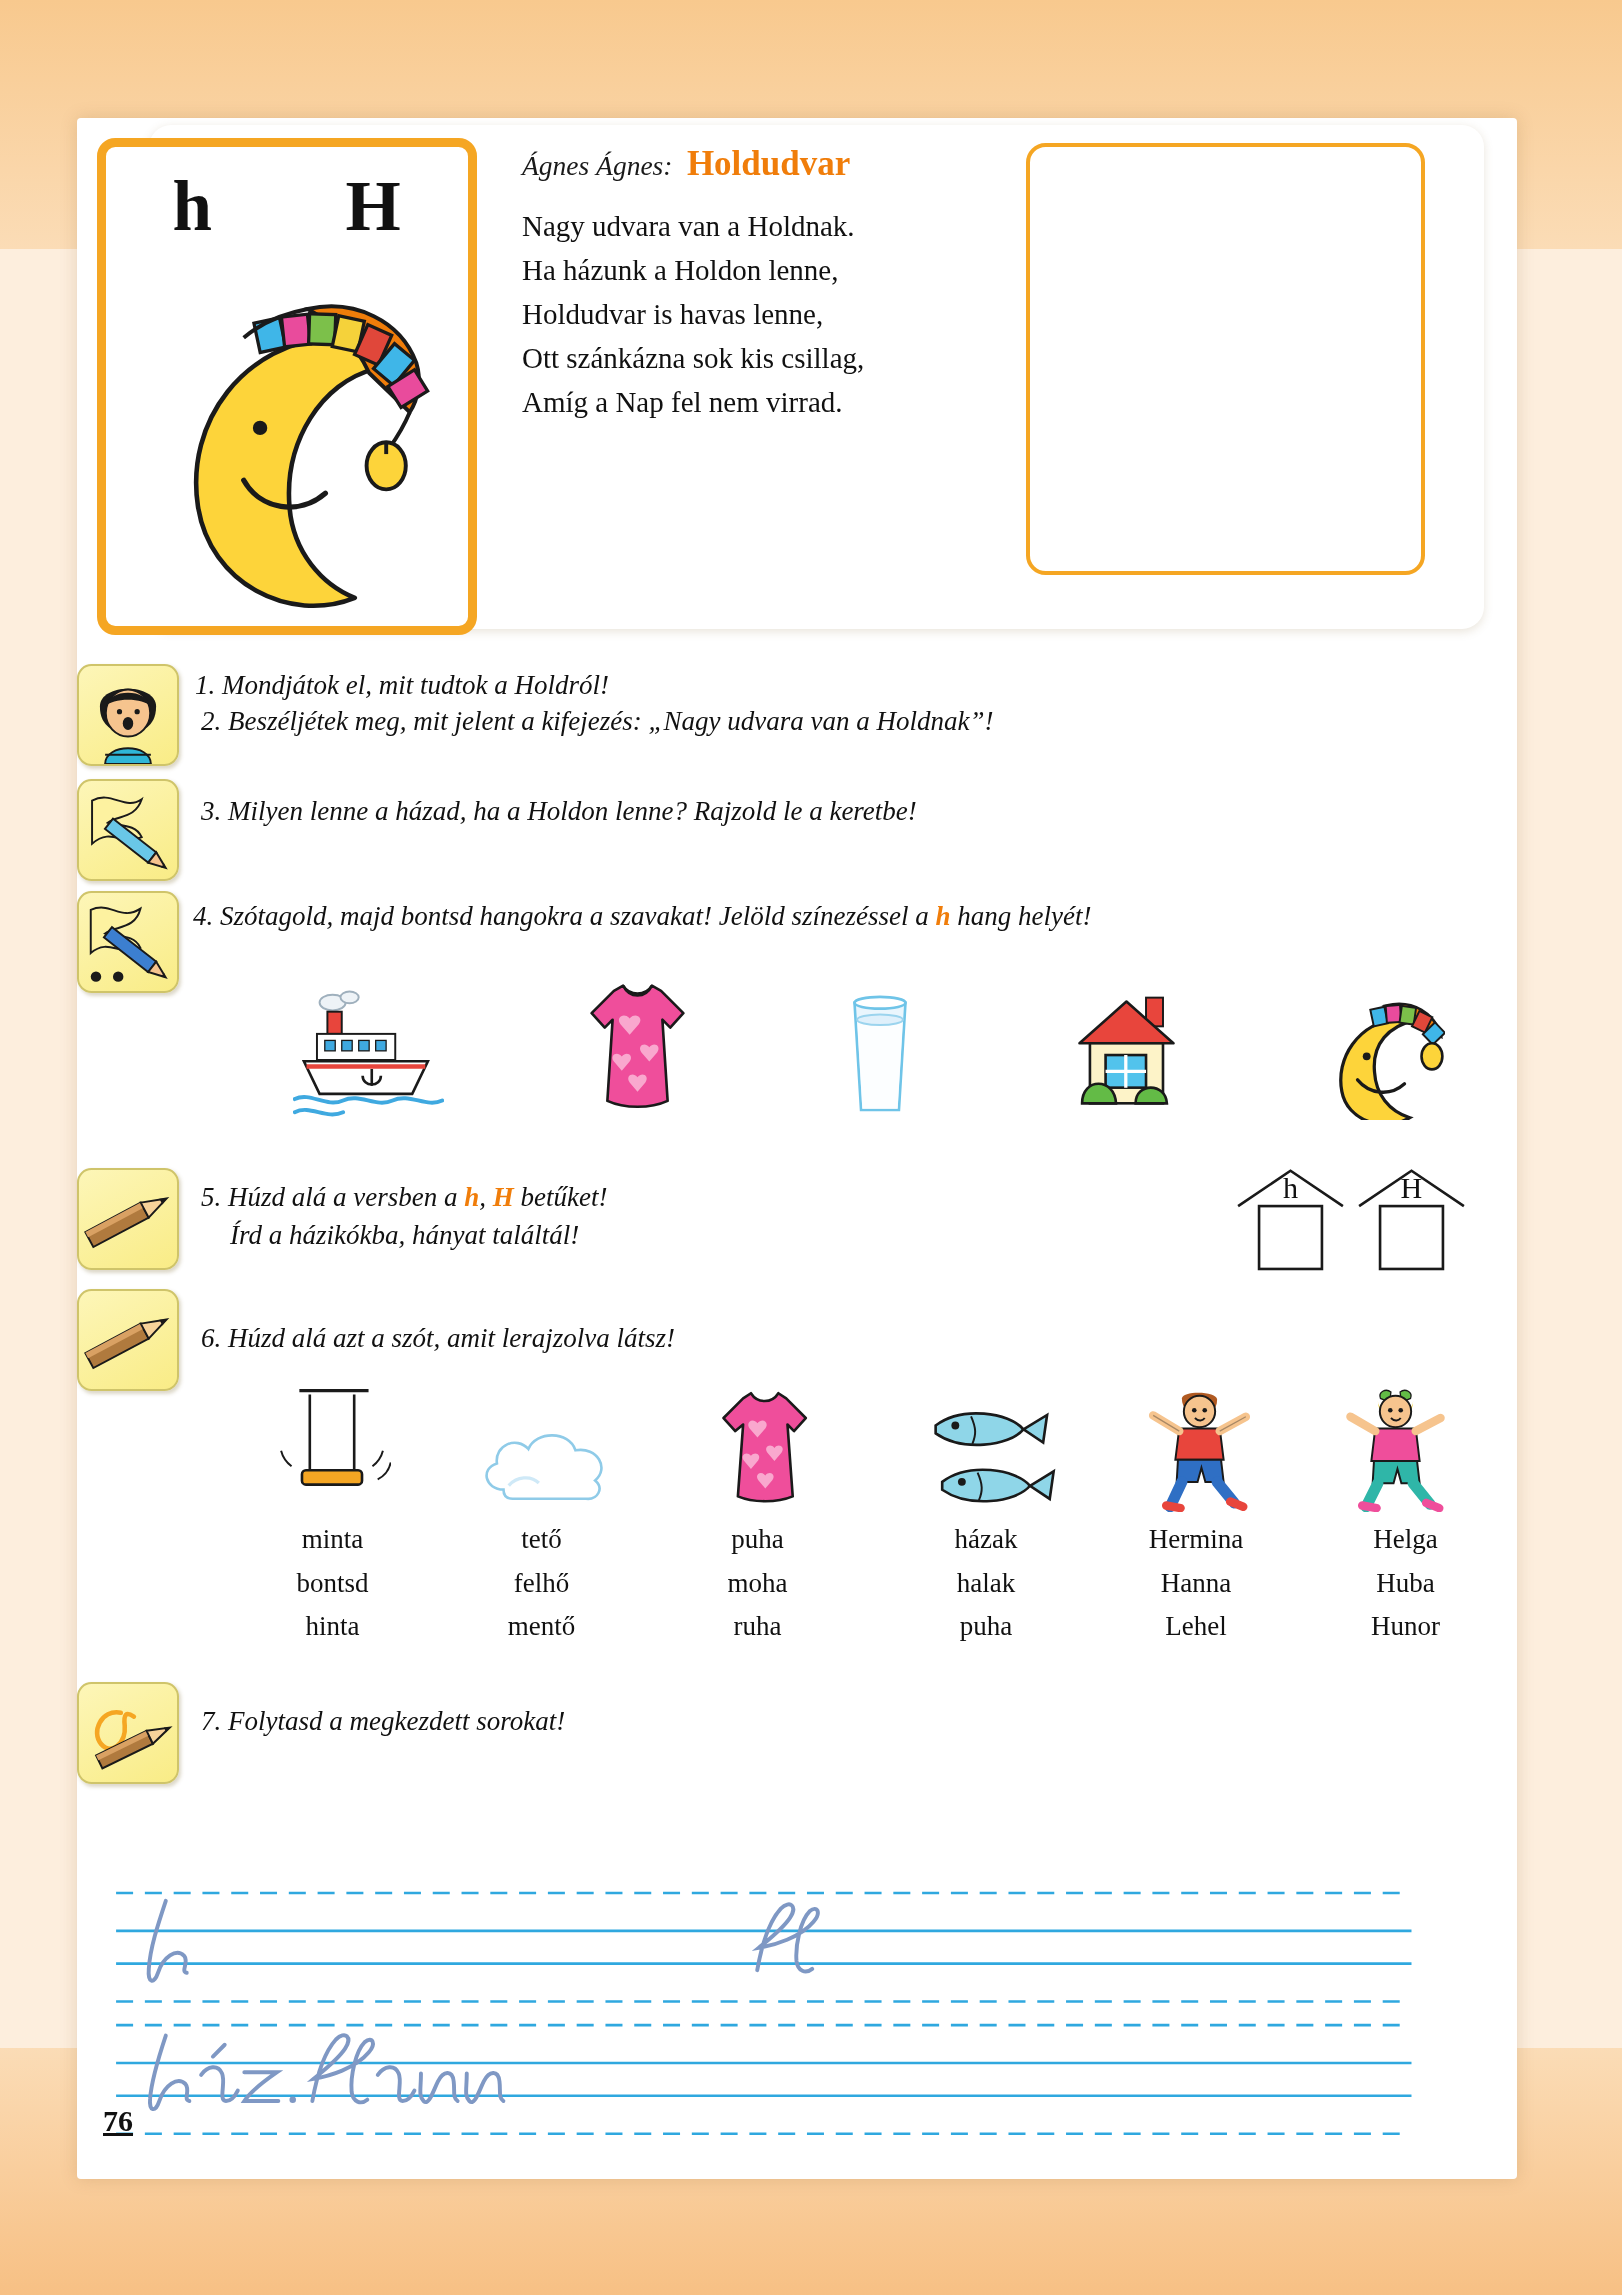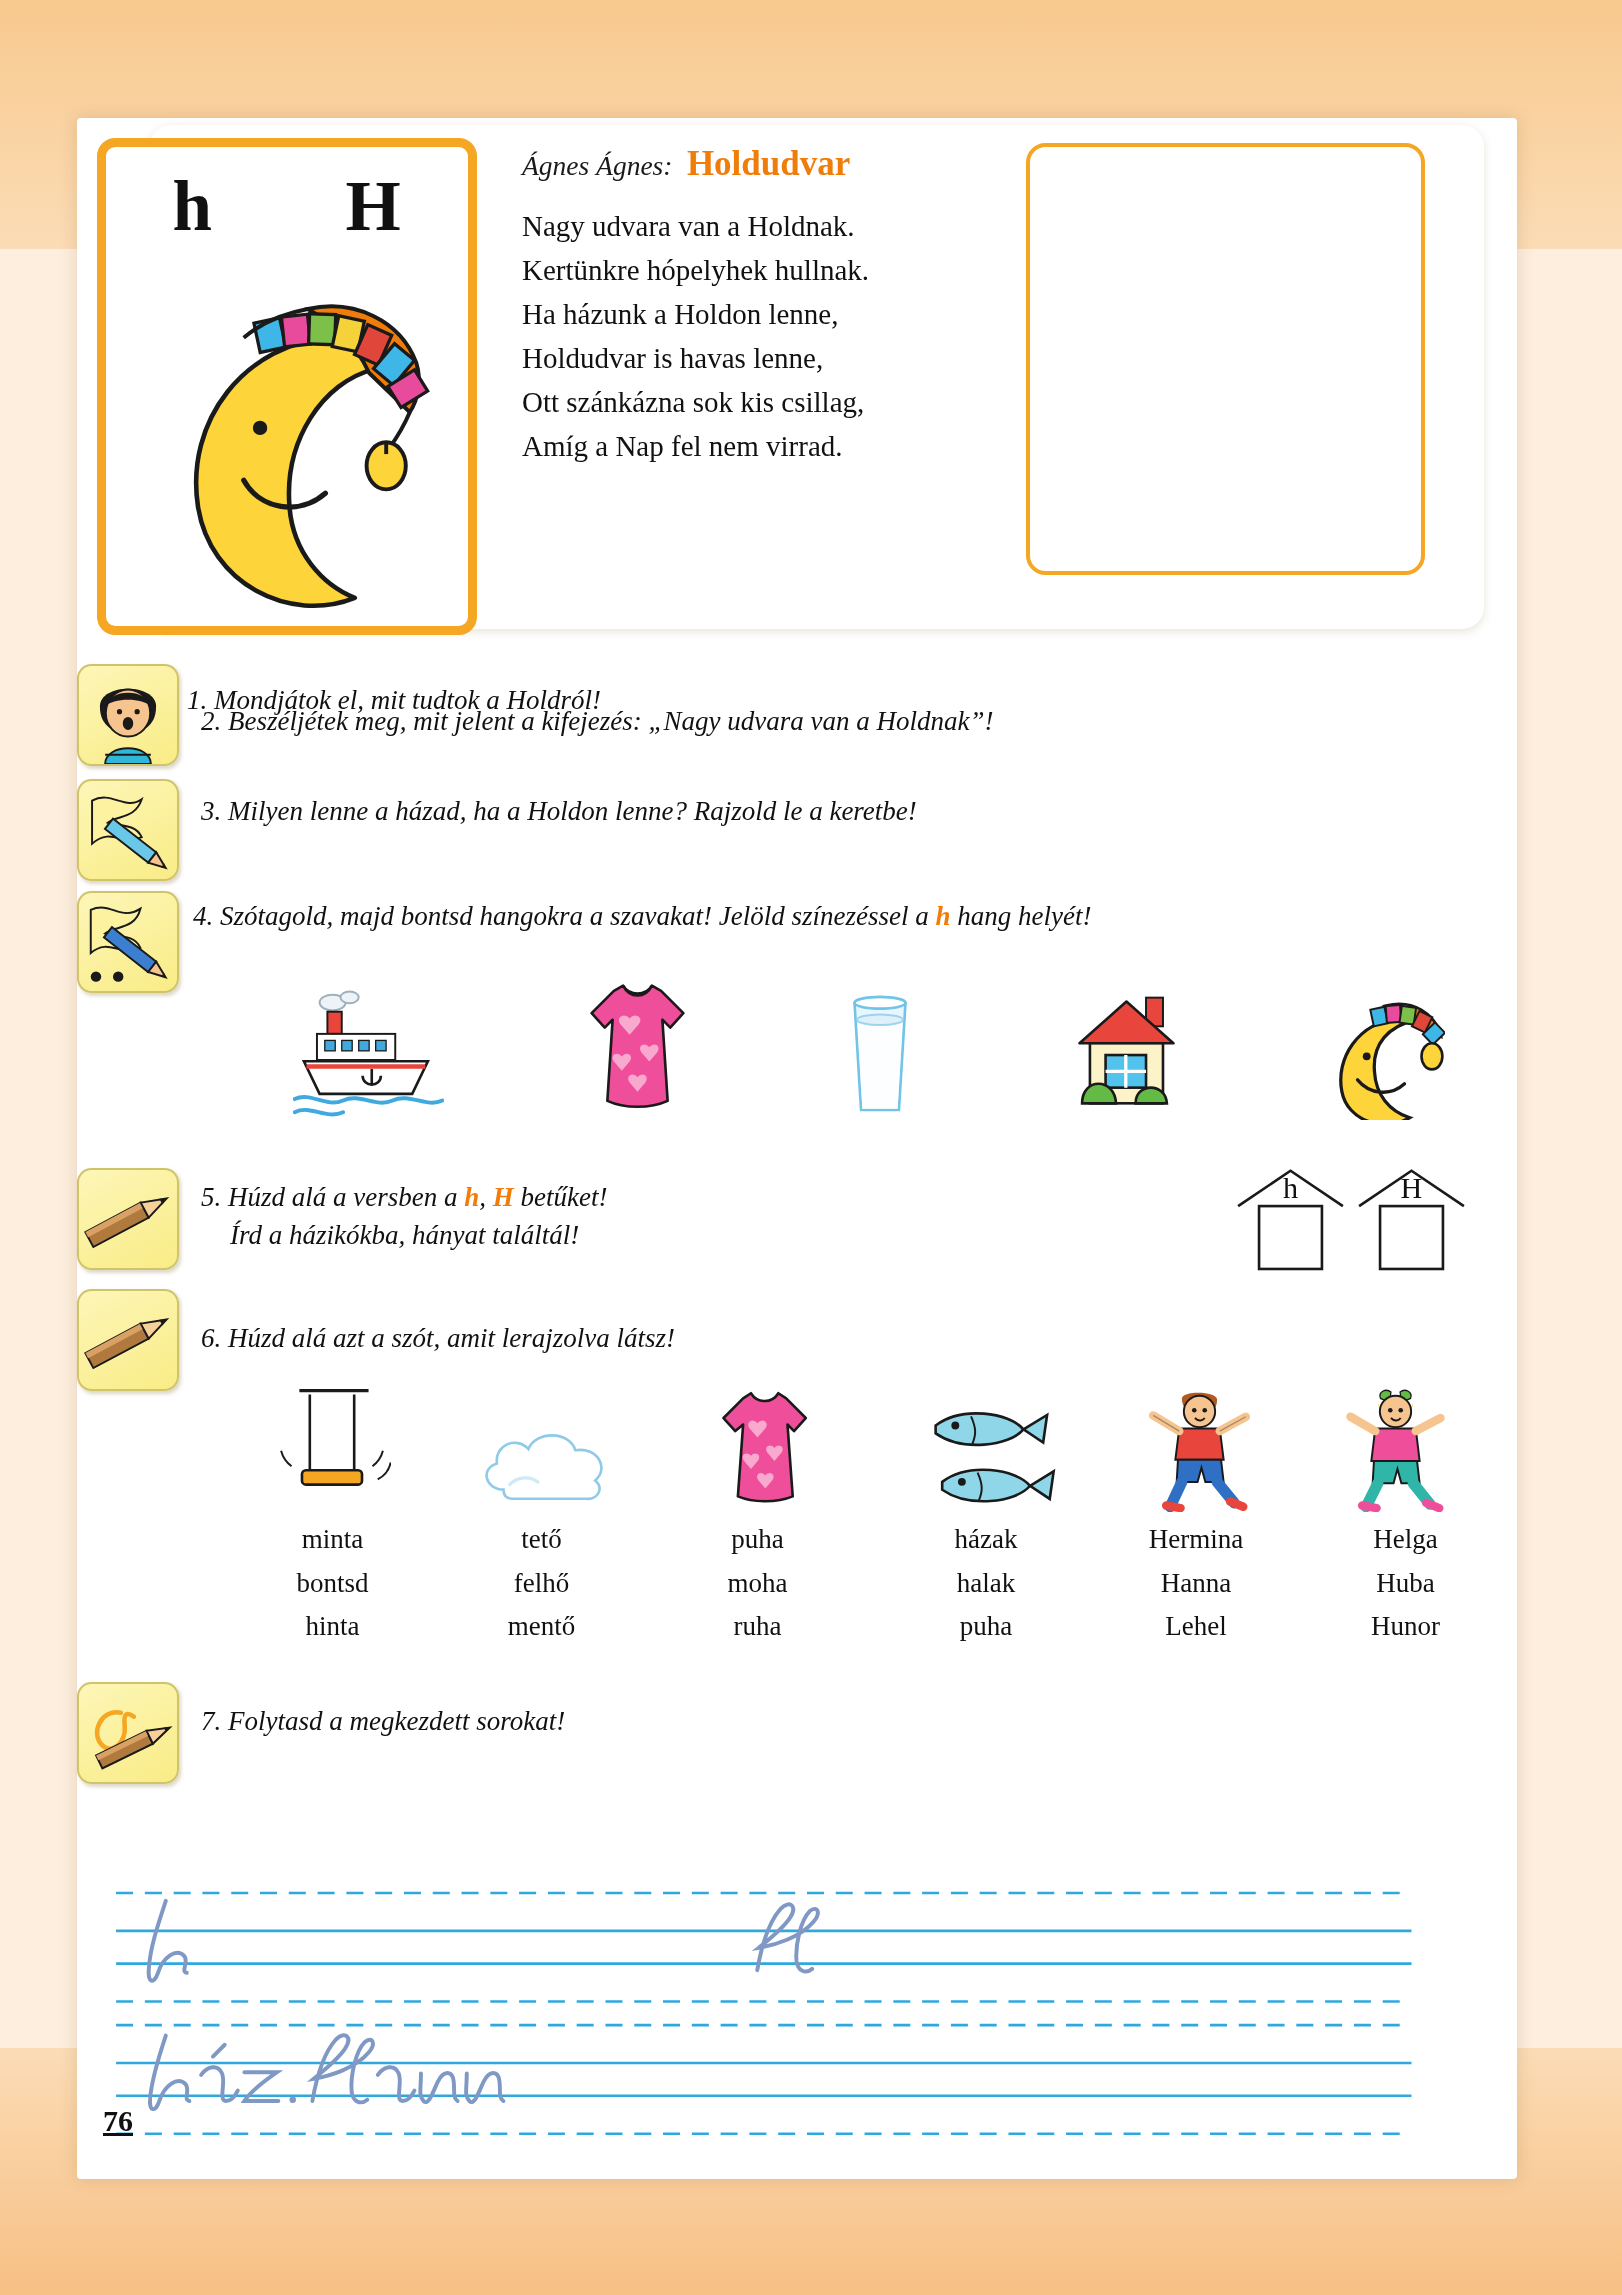--- a/index.html
+++ b/index.html
@@ -141,21 +141,20 @@
         <path d="M378 282 L378 300" stroke="#1a1a1a" stroke-width="6"></path>
       </svg>
     </div>
   </div>
 
   <div class="poem">
     <span class="poem-author">Ágnes Ágnes:</span>
     <span class="poem-title">Holdudvar</span>
     <div class="poem-lines">
       <div>Nagy udvara van a Holdnak.</div>
-      <div>Kertünkre hópelyhek hullnak.</div>
       <div>Ha házunk a Holdon lenne,</div>
       <div>Holdudvar is havas lenne,</div>
       <div>Ott szánkázna sok kis csillag,</div>
       <div>Amíg a Nap fel nem virrad.</div>
     </div>
   </div>
 
   <div class="draw-frame"></div>
 
   <div class="icon-badge" style="left:0px; top:546px;">
@@ -164,21 +163,21 @@
       <path d="M32 62 C32 26 118 26 118 62 C118 78 112 88 104 94 L46 94 C38 88 32 78 32 62Z" fill="#1a1a1a"></path>
       <ellipse cx="75" cy="72" rx="34" ry="36" fill="#f6c48e" stroke="#1a1a1a" stroke-width="3"></ellipse>
       <path d="M41 62 C45 34 105 34 109 62 C100 48 50 48 41 62Z" fill="#1a1a1a"></path>
       <circle cx="62" cy="70" r="4" fill="#1a1a1a"></circle>
       <circle cx="89" cy="70" r="4" fill="#1a1a1a"></circle>
       <ellipse cx="75" cy="88" rx="8" ry="10" fill="#1a1a1a"></ellipse>
       <path d="M40 150 C40 118 110 118 110 150 Z" fill="#2fb6d8" stroke="#1a1a1a" stroke-width="3"></path>
       <path d="M40 136 L110 136" stroke="#1a1a1a" stroke-width="3"></path>
     </svg>
   </div>
-  <div class="task-text" style="left:110px; top:548px; width:1152px;margin-top:15px;">
+  <div class="task-text" style="left:118px; top:548px; width:1152px;">
     <span>1.</span>
     <span>Mondjátok el, mit tudtok a Holdról!</span>
   </div>
   <div class="task-text" style="left:124px; top:584px; width:1211px;">
     <span>2.</span>
     <span>Beszéljétek meg, mit jelent a kifejezés: „Nagy udvara van a Holdnak”!</span>
   </div>
 
   <div class="icon-badge" style="left:0px; top:661px;">
     <svg width="98" height="98" viewBox="0 0 150 150">

